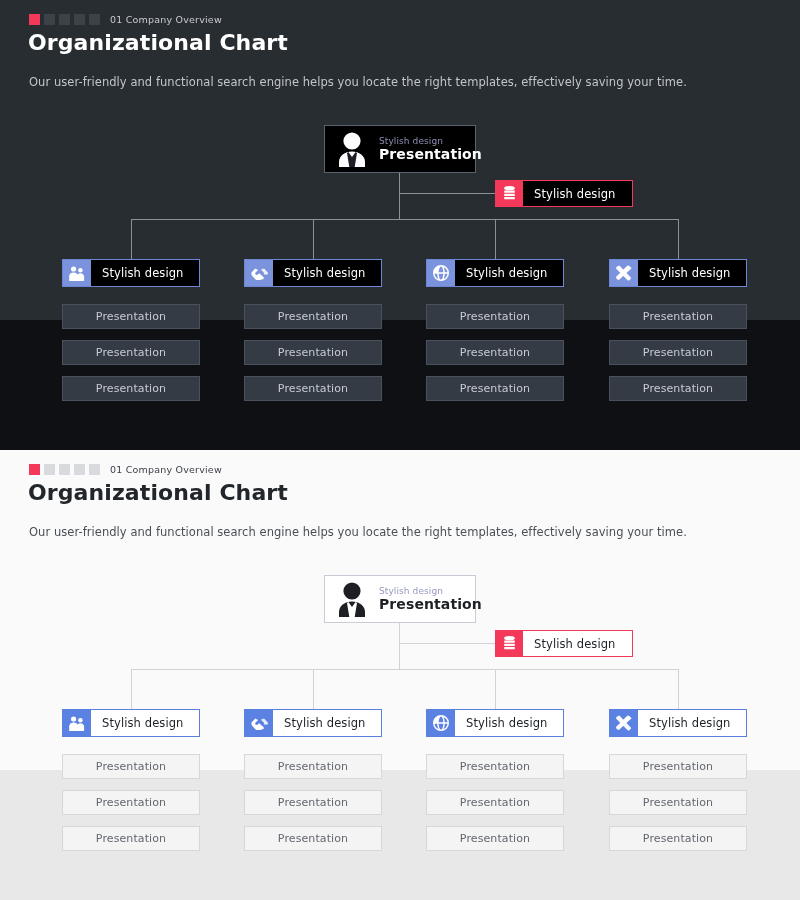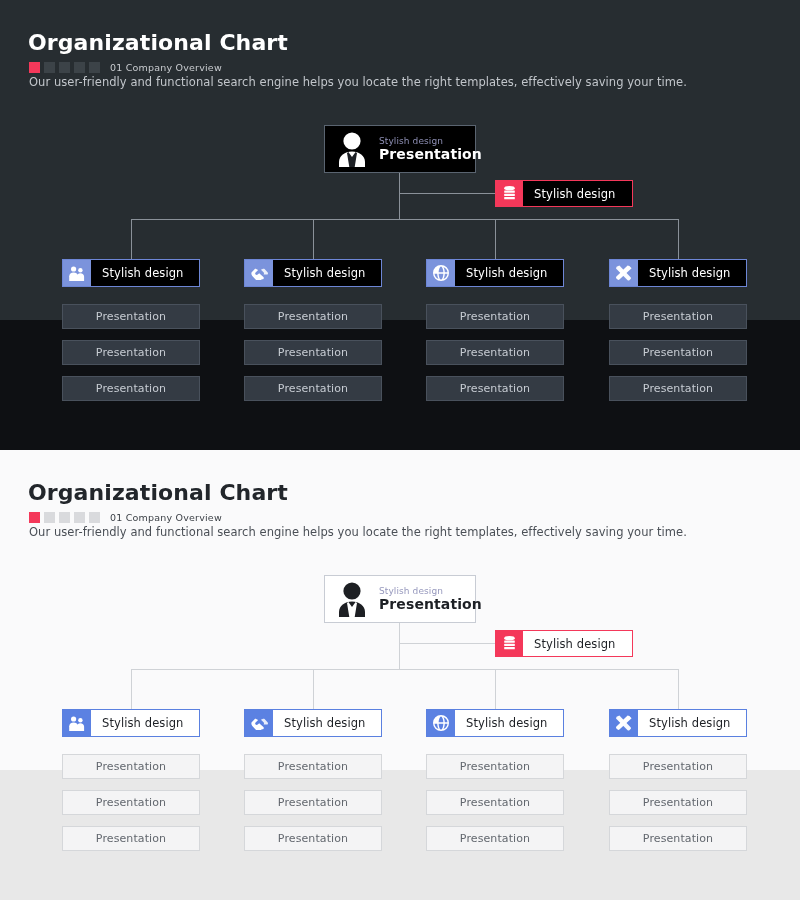--- a/index.html
+++ b/index.html
@@ -46,21 +46,20 @@
 
   
   .eyebrow {
     position: absolute;
     left: 29px;
     top: 13px;
     display: flex;
     align-items: center;
     gap: 4px;
     height: 12px;
-    margin-top: 48px;
   }
   .sq {
     width: 11px;
     height: 11px;
     display: block;
   }
   .sq-active { background: #f4385a; }
   .panel-dark  .sq-dim { background: #3c4348; }
   .panel-light .sq-dim { background: #d9dadd; }
 

